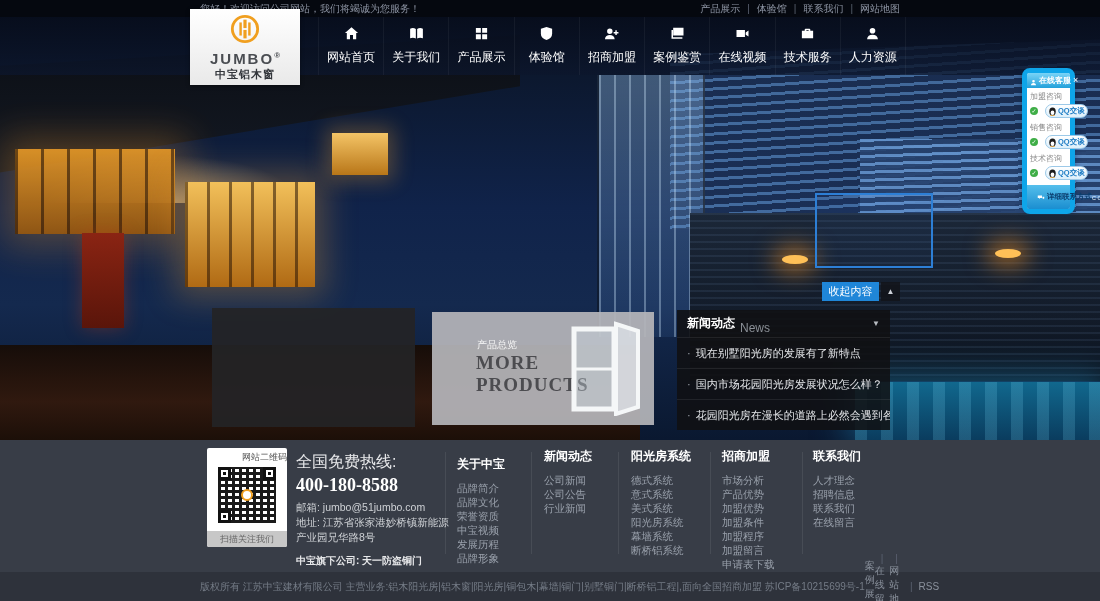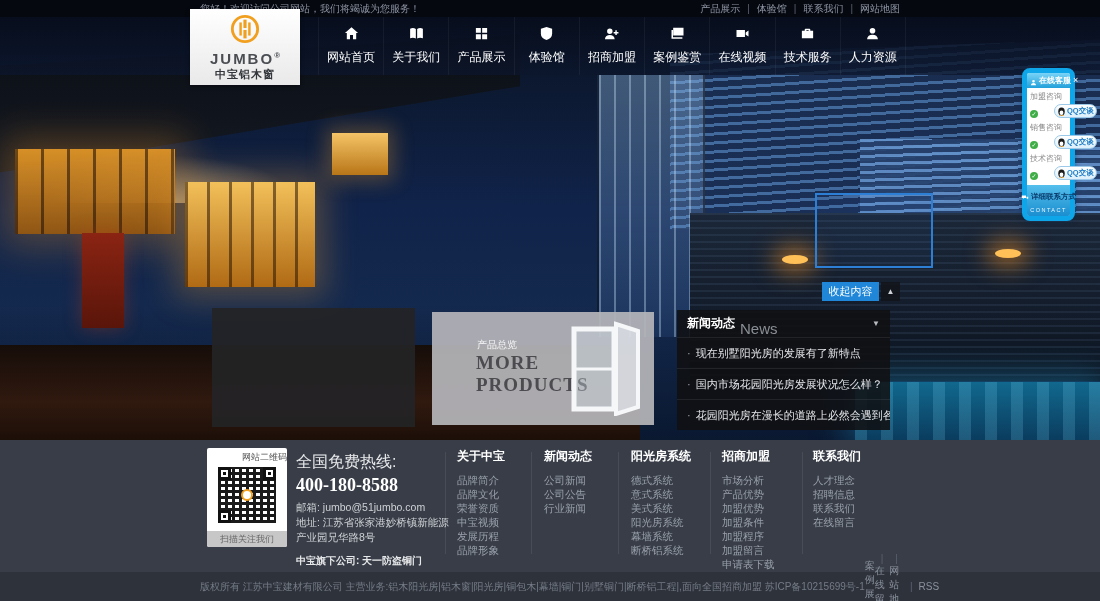--- a/index.html
+++ b/index.html
@@ -90,46 +90,46 @@
                   background:rgba(181,181,185,.93); cursor:pointer; }
   .pc-tag { position:absolute; left:45px; top:26px; font-size:10px; color:#f5f5f5; }
   .pc-line { position:absolute; left:44px; font-family:"Liberation Serif","DejaVu Serif",serif;
              font-size:19px; font-weight:bold; color:#4c4c50; letter-spacing:1px; }
   .pc-line1 { top:40px; } .pc-line2 { top:62px; }
   .pc-window { position:absolute; right:12px; top:9px; width:74px; height:95px; }
 
   .news-panel { position:absolute; left:677px; top:293px; width:213px; height:120px; background:rgba(16,16,18,.88); }
   .news-header { height:27px; display:flex; align-items:center; padding:0 10px; gap:5px; }
   .news-title { font-size:12px; font-weight:bold; color:#fff; }
-  .news-sub { font-size:15px; color:#8a8f96;margin-top:9px; }
+  .news-sub { font-size:12px; color:#8a8f96;margin-top:9px; }
   .news-arrow { margin-left:auto; font-size:8px; color:#b8bcc2; cursor:pointer; }
   .news-item { height:31px; display:flex; align-items:center; border-top:1px solid rgba(255,255,255,.08);
                padding:0 10px; font-size:11px; color:#e4e6e9; cursor:pointer; white-space:nowrap; overflow:hidden; }
   .news-item::before { content:"·"; margin-right:5px; color:#9aa0a8; }
 
   
   .qq-panel { position:absolute; left:1022px; top:68px; width:53px; background:#fff; z-index:9;
               border:5px solid #0ea5e9; border-radius:8px; box-shadow:0 0 6px rgba(0,40,80,.45); }
   .qq-header { height:15px; background:linear-gradient(180deg,#79d4f7,#22a0da); display:flex; align-items:center;
                padding:0 3px; gap:2px; border-radius:2px 2px 0 0; }
   .qq-header svg { width:7px; height:7px; fill:#fff; flex:none; }
   .qq-title { font-size:8px; font-weight:bold; color:#fff; white-space:nowrap; }
   .qq-close { margin-left:auto; color:#fff; font-size:9px; line-height:1; cursor:pointer; }
   .qq-body { padding:3px 3px 1px; }
   .qq-group { margin-bottom:4px; }
   .qq-label { font-size:8px; color:#8a8a8a; margin-bottom:2px; white-space:nowrap; }
-  .qq-row { display:flex; align-items:flex-end; gap:16px; }
+  .qq-row { display:flex; align-items:center; gap:7px; }
   .qq-check { width:8px; height:8px; border-radius:50%; background:#3fae47; color:#fff; font-size:6px;
               line-height:8px; text-align:center; flex:none; }
   .qq-btn { flex:1; height:14px; border:1px solid #9cc9e8; border-radius:8px; cursor:pointer; padding:0 2px;
             background:linear-gradient(180deg,#ffffff,#dbeffb); display:flex; align-items:center; justify-content:center; gap:1px; }
   .qq-btn svg { width:9px; height:9px; flex:none; }
   .qq-btn-label { font-size:7.5px; font-weight:bold; color:#1d7cc4; white-space:nowrap; }
-  .qq-footer { background:linear-gradient(180deg,#55bfec,#1b8ed0); border-radius:0 0 2px 2px; padding:3px 2px;
-               display:flex; flex-direction:column; align-items:center; cursor:pointer; }
+  .qq-footer { background:linear-gradient(180deg,#55bfec,#1b8ed0); border-radius:0 0 2px 2px; padding:3px 10px;
+               display:flex; align-items:center; cursor:pointer; }
   .qq-footer-main { display:flex; align-items:center; gap:2px; }
   .qq-footer svg { width:8px; height:8px; fill:#fff; flex:none; }
   .qq-footer-label { font-size:7.5px; font-weight:bold; color:#0b3e6e; white-space:nowrap; }
   .qq-footer-sub { font-size:5.5px; color:#e7f6ff; letter-spacing:1.5px; margin-top:1px; }
 
   
   .site-footer { position:absolute; left:0; top:440px; width:1100px; height:132px; background:#383d47; }
   .qr-box { position:absolute; left:207px; top:8px; width:80px; height:99px; background:#fff; border-radius:2px; overflow:hidden; }
   .qr-top { font-size:9px; color:#555; text-align:right; margin-top:3px; }
   .qr-graphic { position:relative; width:58px; height:56px; margin:3px auto 0; background:
@@ -144,21 +144,21 @@
                color:#666; font-size:9px; text-align:center; line-height:16px; }
   .contact { position:absolute; left:296px; top:12px; width:154px; }
   .contact-hotline-label { font-size:16px; color:#e8e9eb; }
   .contact-hotline { font-family:"Liberation Serif","DejaVu Serif",serif; font-size:18px; font-weight:bold;
                      color:#fff; margin:2px 0 4px; }
   .contact-line { font-size:10.5px; line-height:15px; color:#cfd2d6; }
   .contact-sub { font-size:10px; font-weight:bold; color:#e6e7e9; margin-top:9px; }
   .fsep { position:absolute; top:12px; width:1px; height:102px; background:rgba(255,255,255,.08); }
   .fsep1 { left:445px; } .fsep2 { left:531px; } .fsep3 { left:618px; } .fsep4 { left:710px; } .fsep5 { left:802px; }
   .fcol { position:absolute; top:8px; }
-  .fcol-about { left:457px; } .fcol-news { left:544px; } .fcol-products { left:631px; }
+  .fcol-about { left:457px;margin-top:8px; } .fcol-news { left:544px; } .fcol-products { left:631px; }
   .fcol-join { left:722px; } .fcol-contact { left:813px; }
   .fcol-title { font-size:12px; font-weight:bold; color:#fff; white-space:nowrap; }
   .fcol-links { margin-top:8px; }
   .flink { display:block; font-size:10.5px; line-height:14px; color:#99a0ab; text-decoration:none;
            cursor:pointer; white-space:nowrap; }
 
   
   .bottombar { position:absolute; left:0; top:572px; width:1100px; height:29px; background:#2e323b; }
   .bottombar-inner { display:flex; justify-content:space-between; align-items:center; height:29px;
                      font-size:10px; color:#747b86; }

